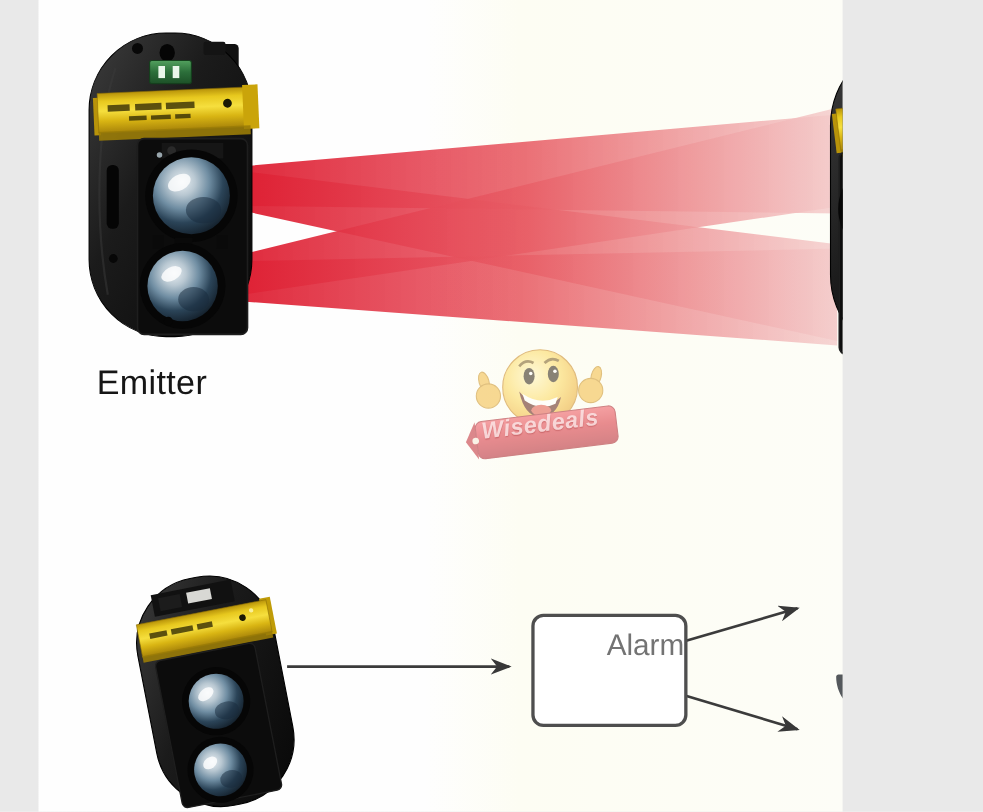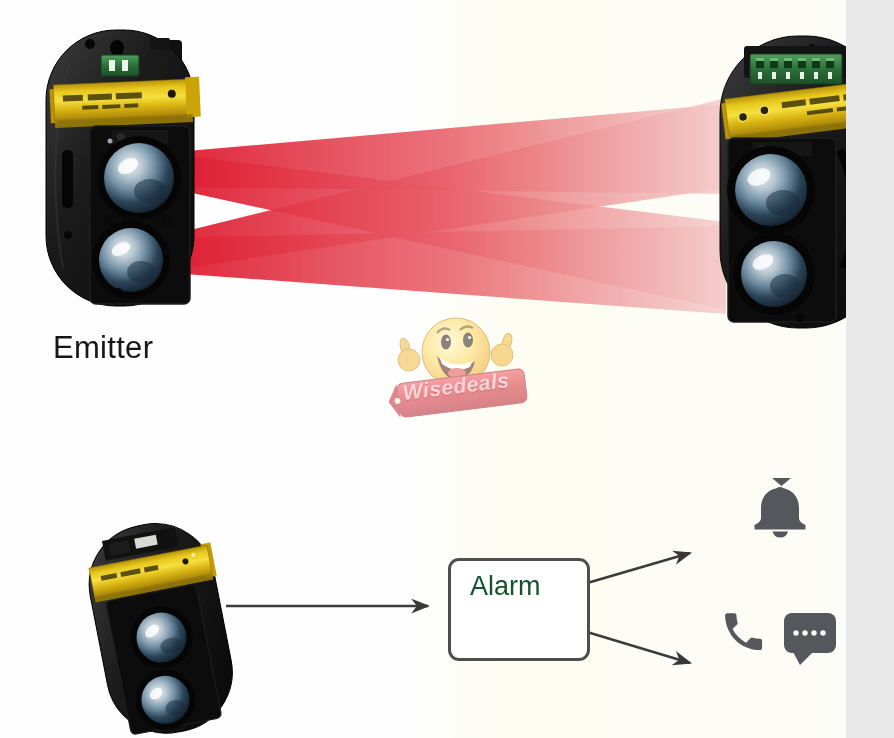--- a/index.html
+++ b/index.html
@@ -1,32 +1,33 @@
 <!DOCTYPE html>
 <html style="--beam-start: #de1a2e; --beam-end: #f6ced2; --device-yellow: #e7c81e; --terminal-green: #2c6f3a; --tag-red: #d8303c; --icon-gray: #54585c; --arrow-gray: #3b3b3b;"><head>
 <meta charset="utf-8">
 <style>
   html,body{margin:0;padding:0;}
   body{font-family:"Liberation Sans","DejaVu Sans",sans-serif;background:#e9e9e9;}
   .stage{
-    position:relative;width:846px;height:738px;overflow:hidden;
+    position:relative;width:731px;height:738px;overflow:hidden;
     background:linear-gradient(90deg,#fefefe 0%,#fefefe 48%,#fdfdf3 60%,#fdfdf7 100%);
+    margin-left:35px;
   }
   .scene{position:absolute;left:0;top:0;}
   .device-label{
     position:absolute;font-size:31px;color:#161616;letter-spacing:.3px;
     font-family:"Liberation Sans","DejaVu Sans",sans-serif;
   }
   .lbl-emitter{left:53px;top:330px;}
   .lbl-receiver{left:731px;top:333px;}
   .alarm-box{
     position:absolute;left:448px;top:558px;width:117px;height:88px;
     border:3.5px solid #4e4e4e;border-radius:11px;background:#ffffff;
     padding:9px 0 0 19px;box-sizing:content-box;
-    font-size:27px;line-height:32px;color:#14532d;
+    font-size:27px;line-height:32px;color:#737373;text-align:right;
   }
   .wm-text{
     position:absolute;left:403px;top:381px;width:130px;
     transform:rotate(-7deg);transform-origin:left center;
     font-size:21px;font-weight:bold;font-style:italic;color:#ffffff;
     letter-spacing:.5px;opacity:.62;white-space:nowrap;
     text-shadow:0 1px 1px rgba(140,20,25,.45);
   }
 </style>
 </head>

